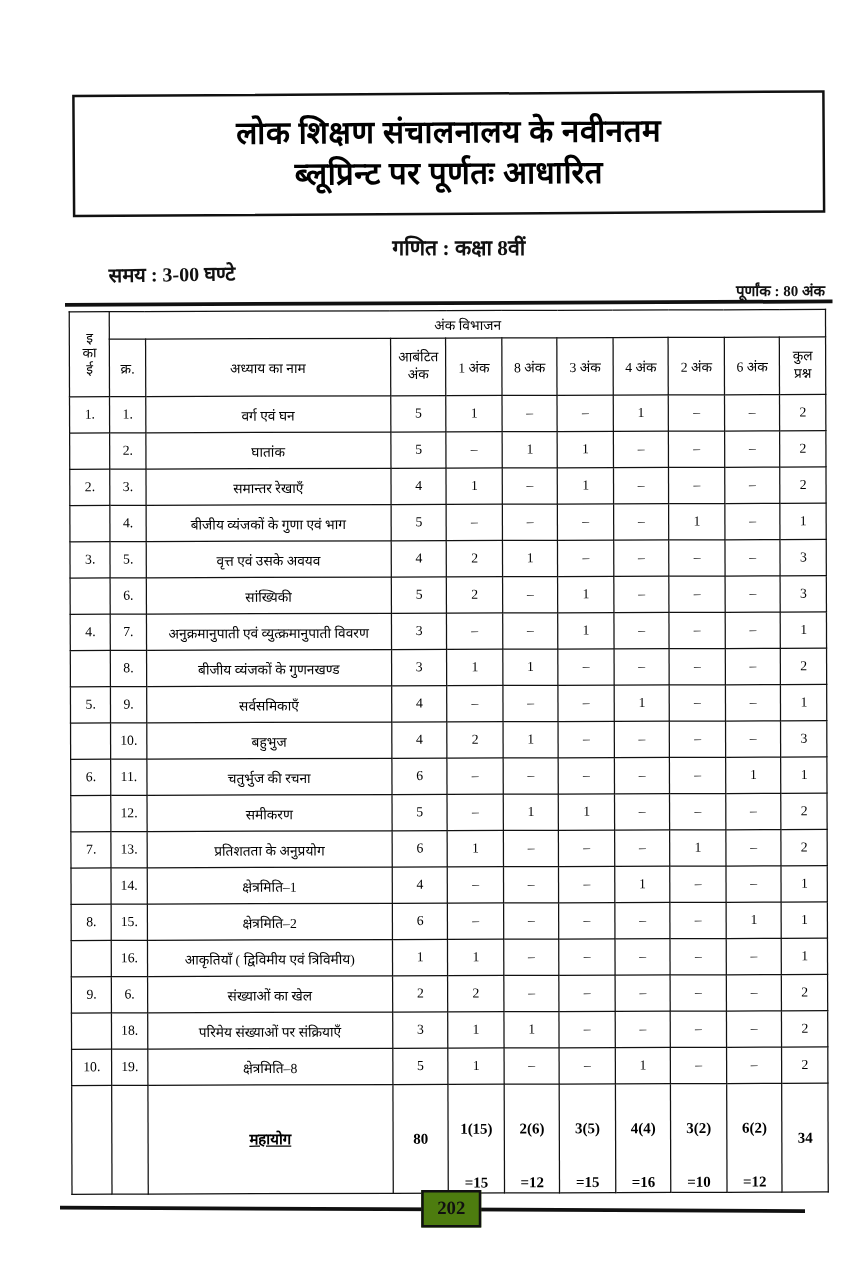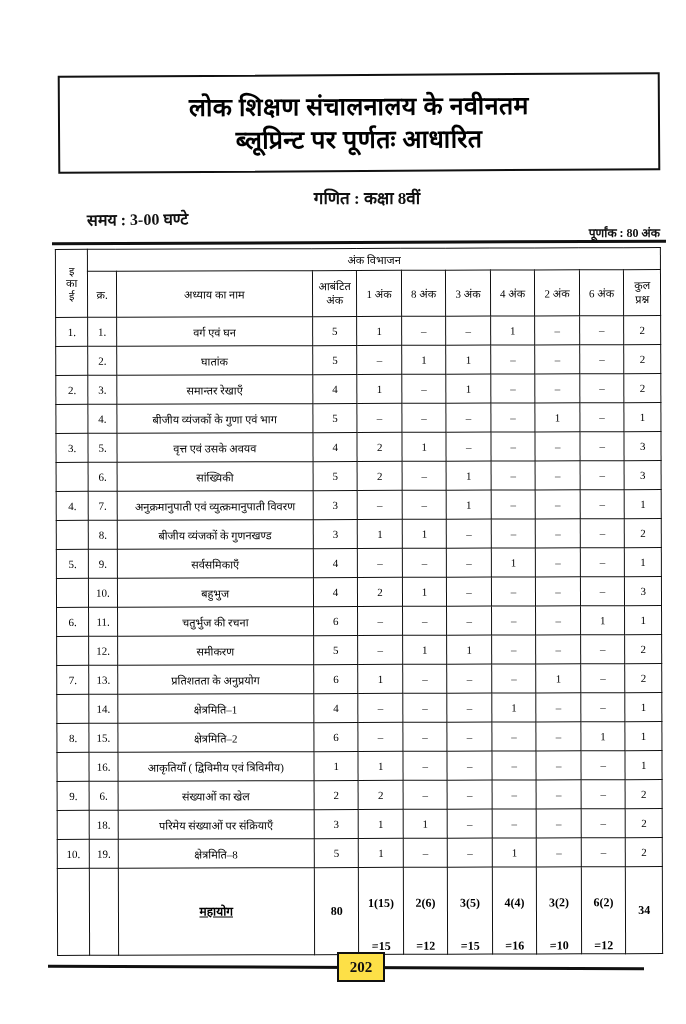--- a/index.html
+++ b/index.html
@@ -162,21 +162,21 @@
     position:absolute;
     left:0; top:14px;
     width:596px; height:3px;
     background:#111;
     transform:rotate(0.25deg);
   }
   .pagebox{
     position:absolute;
     left:289px; top:0;
     width:48px; height:30px;
-    background:#fde047;
+    background:#4d7c0f;
     border:2px solid #111;
     box-sizing:border-box;
     display:flex;align-items:center;justify-content:center;
     font-weight:bold;
     font-size:15px;
     font-family:"Liberation Serif", serif;
   }
 </style>
 </head>
 <body>

